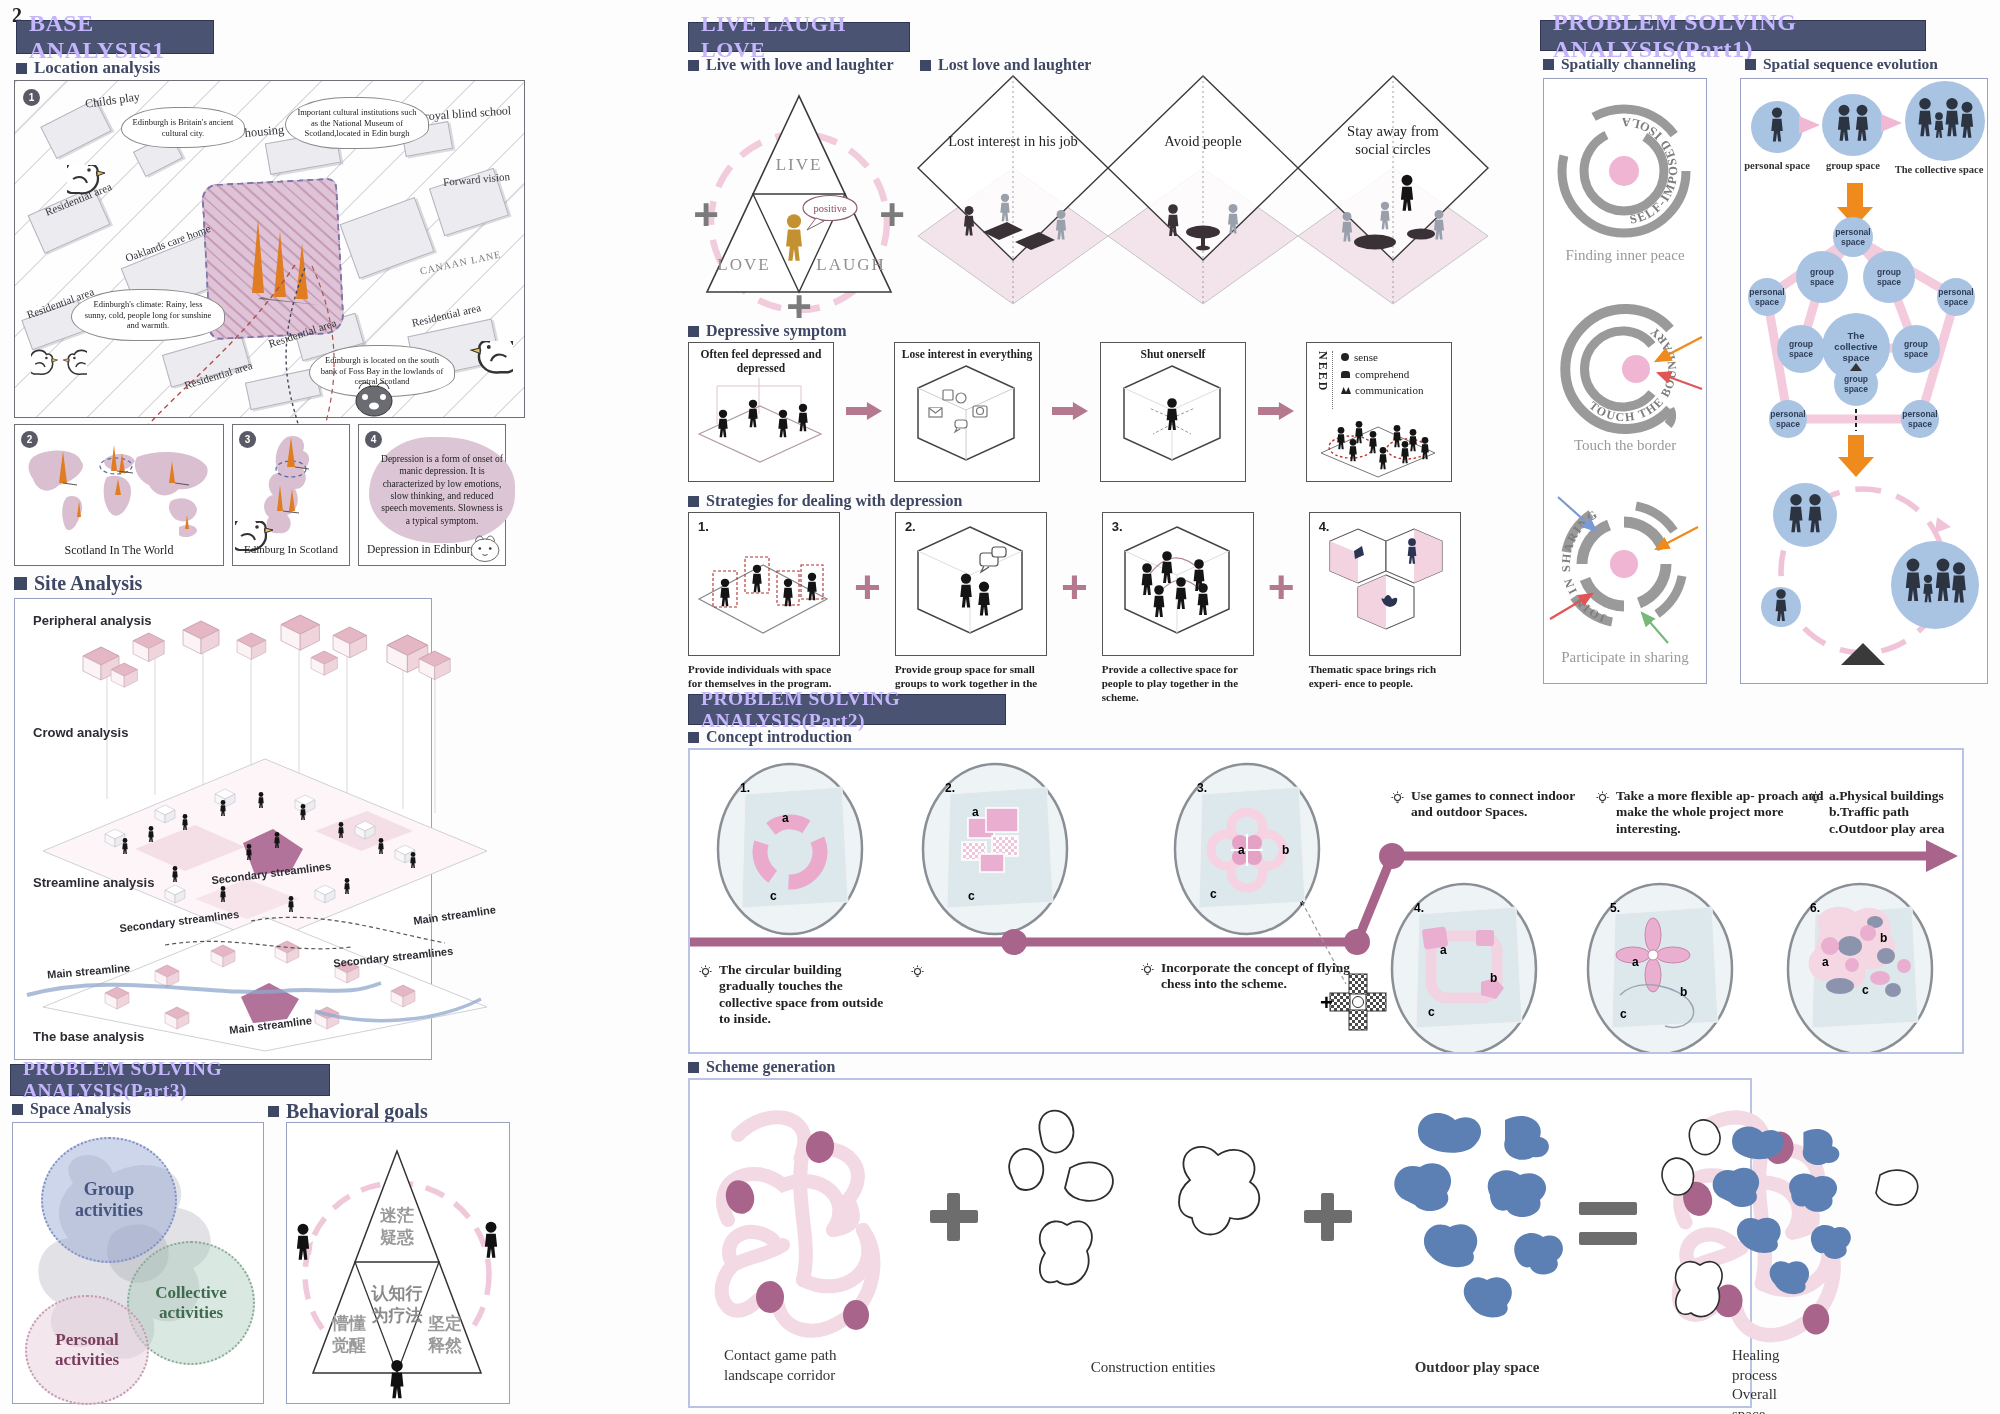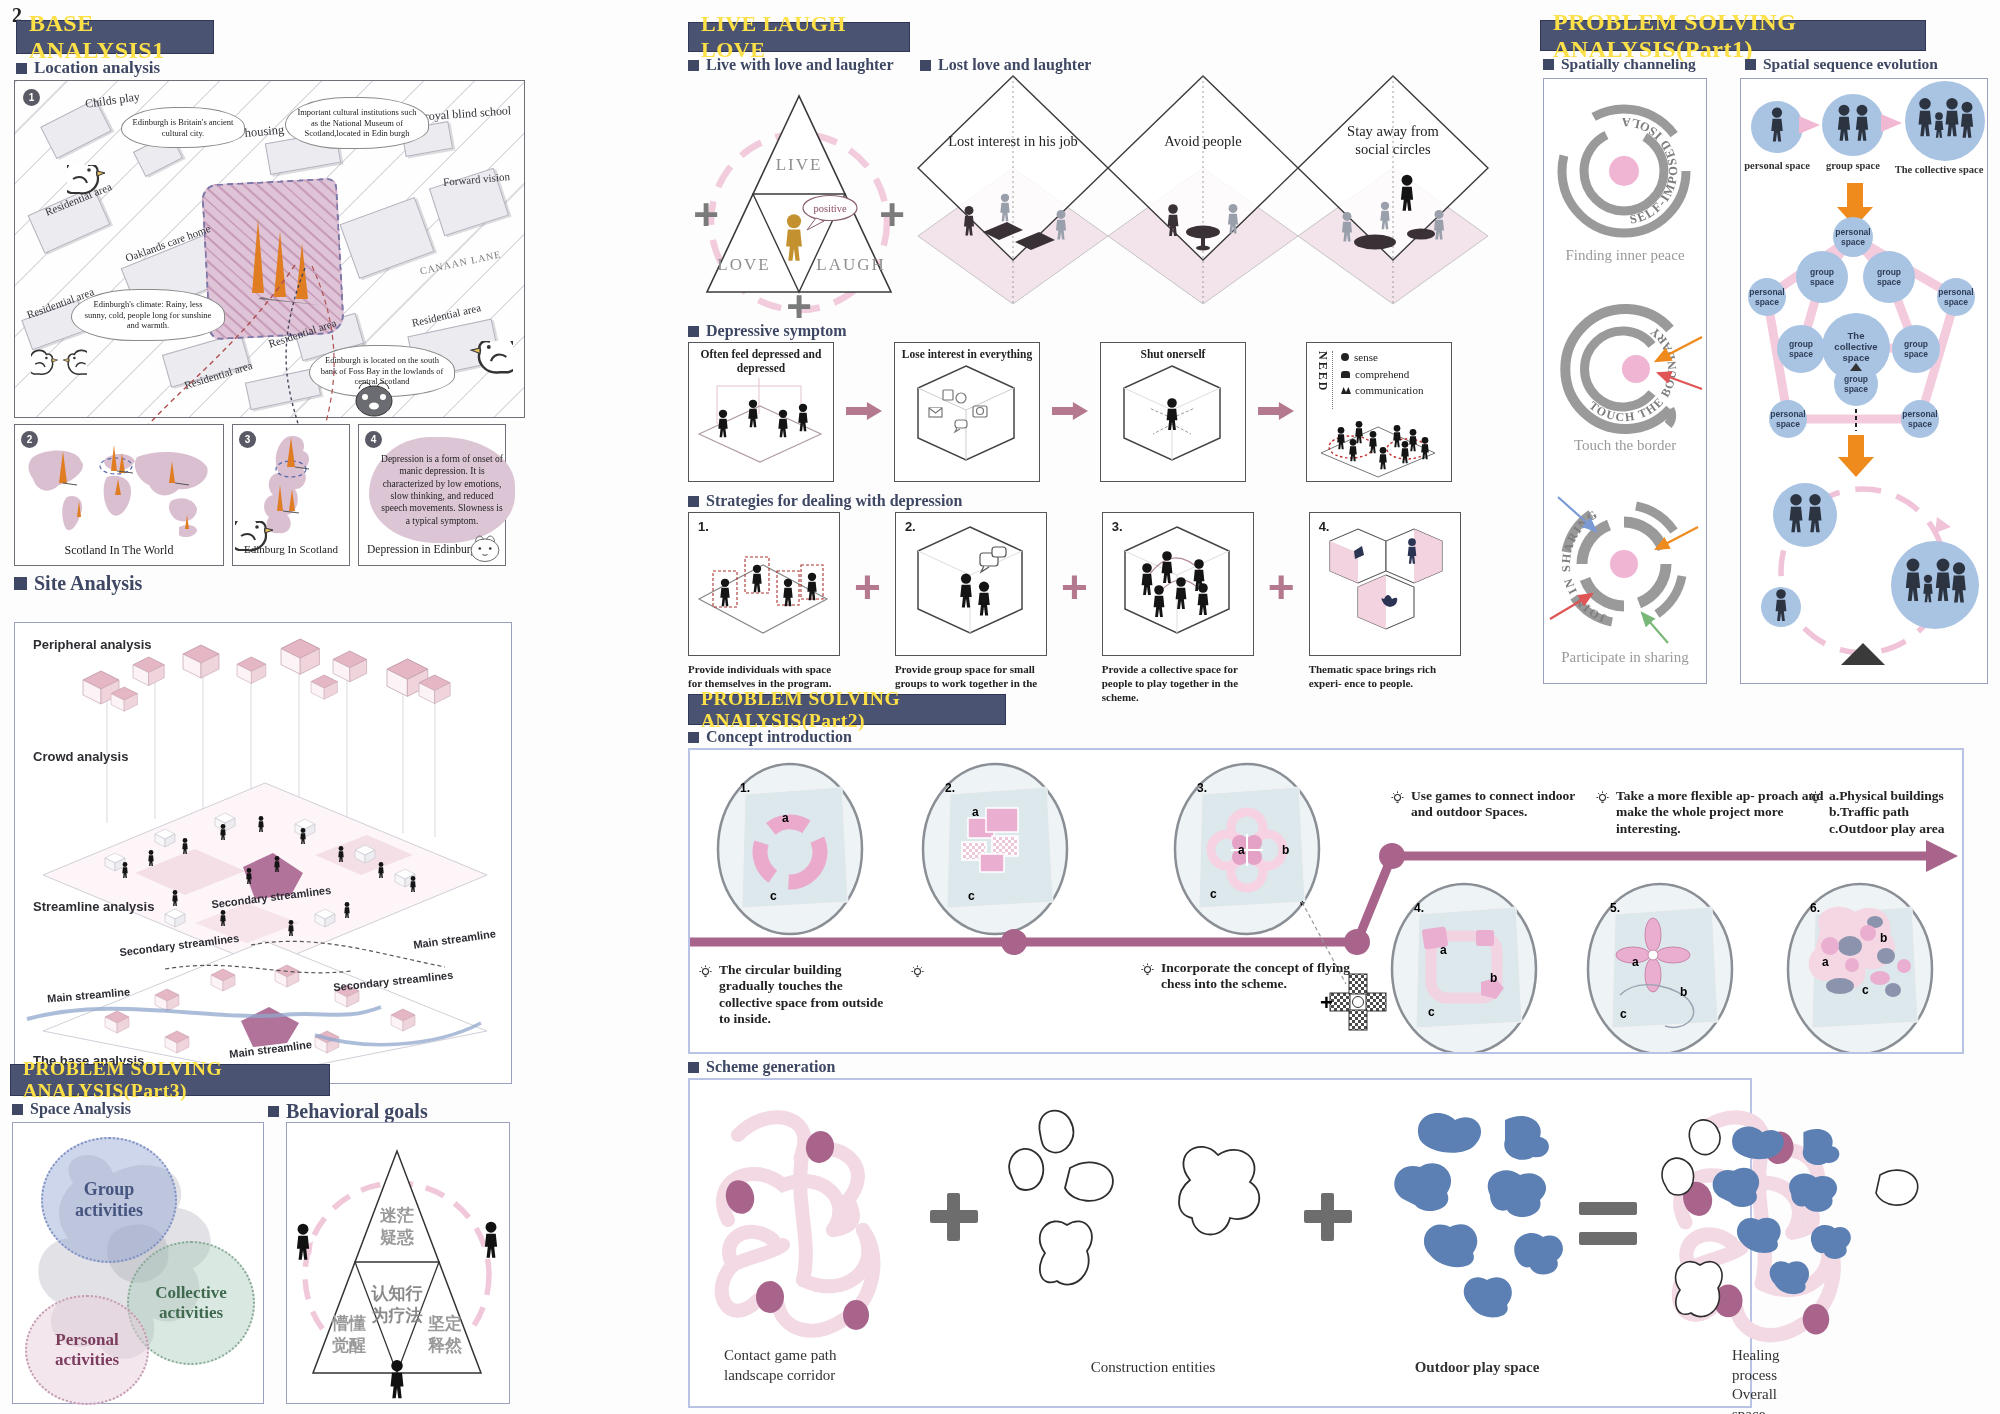--- a/index.html
+++ b/index.html
@@ -1,18 +1,18 @@
 <!DOCTYPE html>
 <html><head>
 <meta charset="utf-8">
 <style>
   html,body{margin:0;padding:0;background:#f6f6f8;}
   .board{position:relative;width:2000px;height:1414px;background:#fdfdfd;font-family:"Liberation Serif",serif;color:#222;overflow:hidden;}
   .abs{position:absolute;}
-  .hbar{position:absolute;background:#4a5472;color:#fde047;font-weight:bold;display:flex;align-items:center;padding:0 12px;box-sizing:border-box;letter-spacing:.5px;border:1px solid #303755;}
+  .hbar{position:absolute;background:#4a5472;color:#c4b5fd;font-weight:bold;display:flex;align-items:center;padding:0 12px;box-sizing:border-box;letter-spacing:.5px;border:1px solid #303755;}
   .sub{position:absolute;font-weight:bold;color:#3e4763;display:flex;align-items:center;gap:7px;white-space:nowrap;}
   .sub .sq{display:inline-block;width:11px;height:11px;background:#3e4763;flex:0 0 auto;}
   .panel{position:absolute;background:#fff;border:2px solid #b9c3e6;box-sizing:border-box;}
   .gpanel{position:absolute;background:#fff;border:1.5px solid #6f6f78;box-sizing:border-box;}
   .bpanel{position:absolute;background:#fff;border:1.5px solid #9aa0c0;box-sizing:border-box;}
   .badge{position:absolute;width:17px;height:17px;border-radius:50%;background:#5a5a66;color:#fff;font-size:10px;font-weight:bold;display:flex;align-items:center;justify-content:center;font-family:"Liberation Sans",sans-serif;}
   .mappanel{position:absolute;background:
      repeating-linear-gradient(135deg, rgba(150,150,165,.30) 0 1.5px, transparent 1.5px 36px),#fefefe;
      border:1.5px solid #6f6f78;box-sizing:border-box;overflow:hidden;}
   .bld{position:absolute;background:#ebebf0;border:1px solid #b5b2bd;box-shadow:2px 2px 0 rgba(120,120,130,.25);}
@@ -282,21 +282,21 @@
         <circle cx="29" cy="24" r="1.5" fill="#333"></circle>
         <path d="M20,31 q3,2 6,0" fill="none" stroke="#333"></path>
       </svg>
 </div>
 
 <div class="sub" style="left:14px;top:572px;font-size:20px;">
       <span class="sq" style="width:13px;height:13px;"></span>
       <span>Site Analysis</span>
     </div>
 
-<div class="bpanel" style="left:14px;top:598px;width:498px;height:462px;margin-top:24px;">
+<div class="bpanel" style="left:14px;top:598px;width:418px;height:462px;">
   <svg class="abs" style="left:0;top:0;" width="494" height="458" viewBox="0 0 494 458">
 
     <g>
       <g stroke="#c9c9d4" stroke-width=".7">
         <line x1="92" y1="72" x2="92" y2="200"></line>
             <line x1="140" y1="60" x2="140" y2="196"></line>
             <line x1="188" y1="48" x2="188" y2="186"></line>
             <line x1="236" y1="58" x2="236" y2="196"></line>
             <line x1="284" y1="42" x2="284" y2="190"></line>
             <line x1="332" y1="52" x2="332" y2="200"></line>

